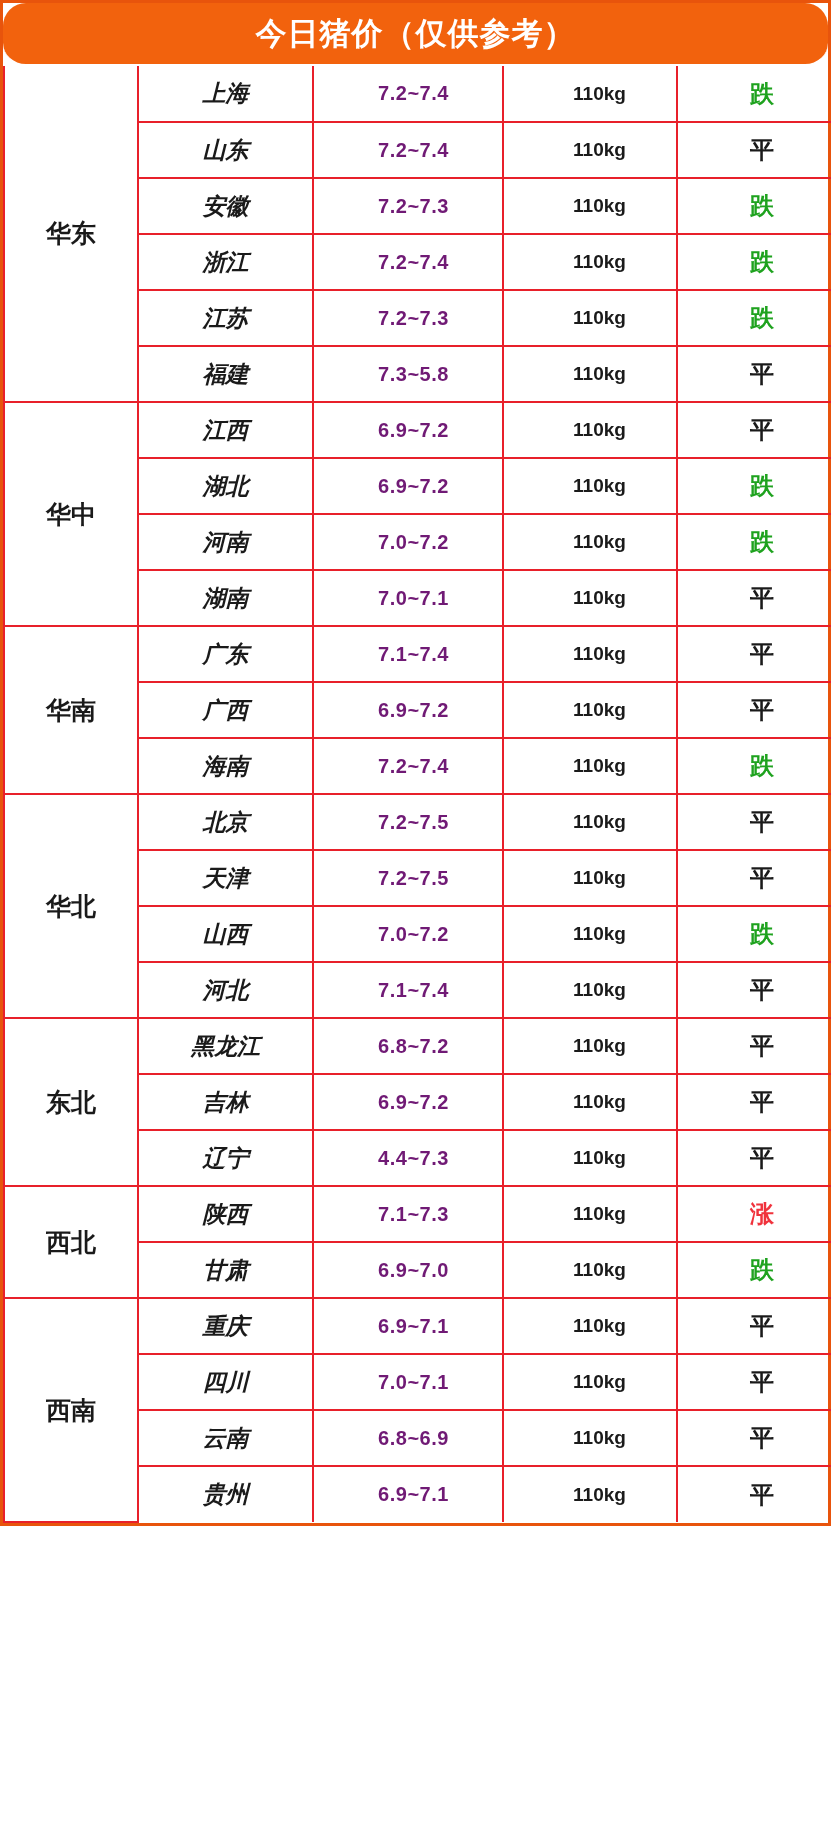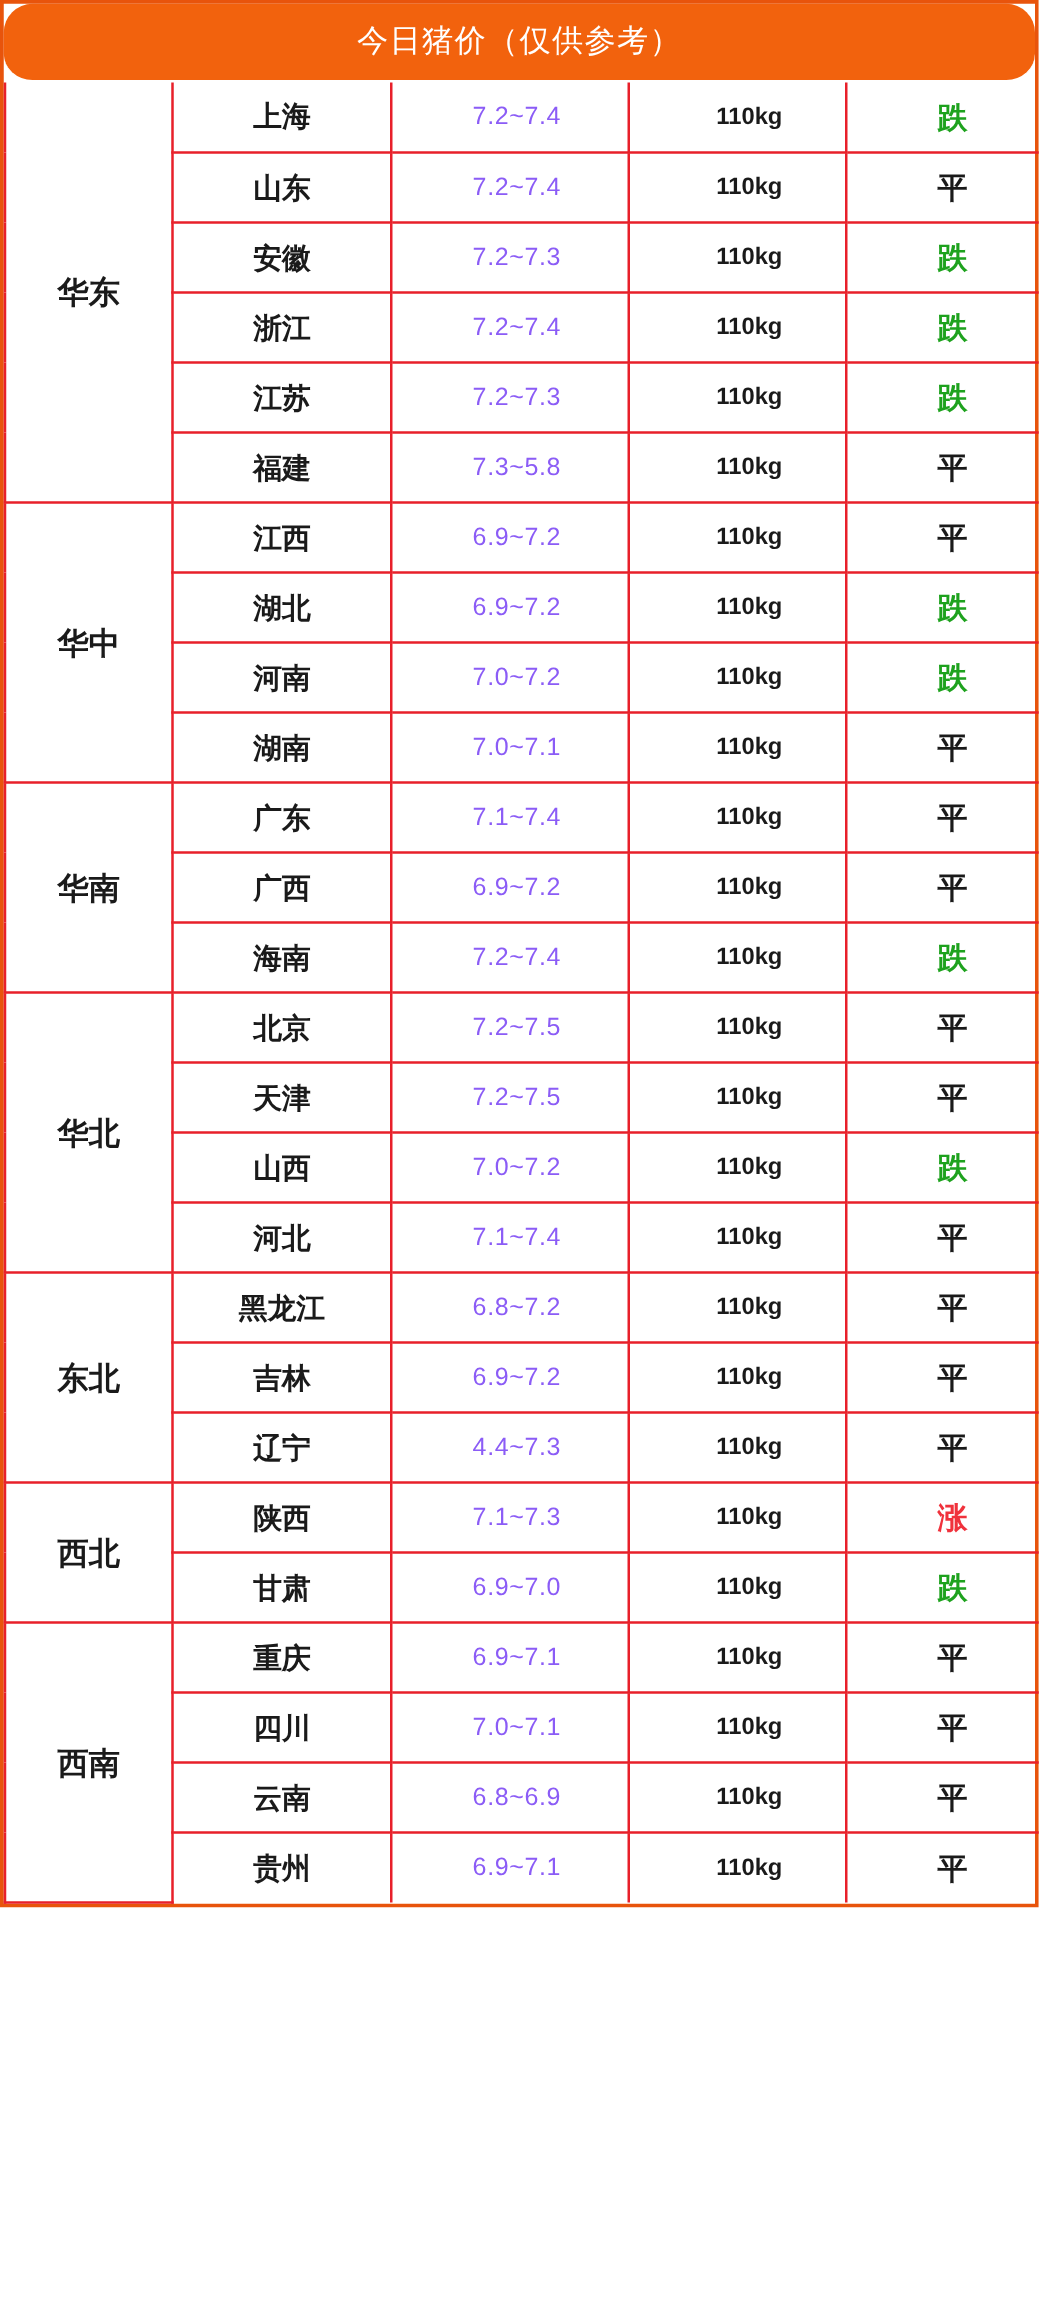--- a/index.html
+++ b/index.html
@@ -14,22 +14,22 @@
   .sheet {
     width: 831px;
     box-sizing: border-box;
     border: 3px solid #e8540c;
     background: #ffffff;
   }
   .title-bar {
     background: #f2620d;
     color: #ffffff;
     text-align: center;
-    font-size: 25px;
-    font-weight: normal;
+    font-size: 31px;
+    font-weight: bold;
     letter-spacing: 1px;
     height: 61px;
     line-height: 61px;
     border-bottom: 2px solid #ffffff;
     border-radius: 23px;
   }
   .date-bar {
     background: #f2620d;
     color: #ffffff;
     text-align: center;
@@ -56,26 +56,27 @@
     font-size: 25px;
     font-weight: bold;
     color: #1a1a1a;
     border-left: none;
   }
   td.province {
     width: 175px;
     font-size: 23px;
     font-weight: bold;
     color: #1a1a1a;
+    font-style: italic;
   }
   td.price {
     width: 190px;
     font-size: 20px;
-    font-weight: normal;
-    color: #8b5cf6;
+    font-weight: bold;
+    color: #701a75;
     letter-spacing: 0.5px;
     padding-left: 12px;
   }
   td.weight {
     width: 174px;
     font-size: 19px;
     font-weight: bold;
     color: #1a1a1a;
     padding-left: 20px;
   }

